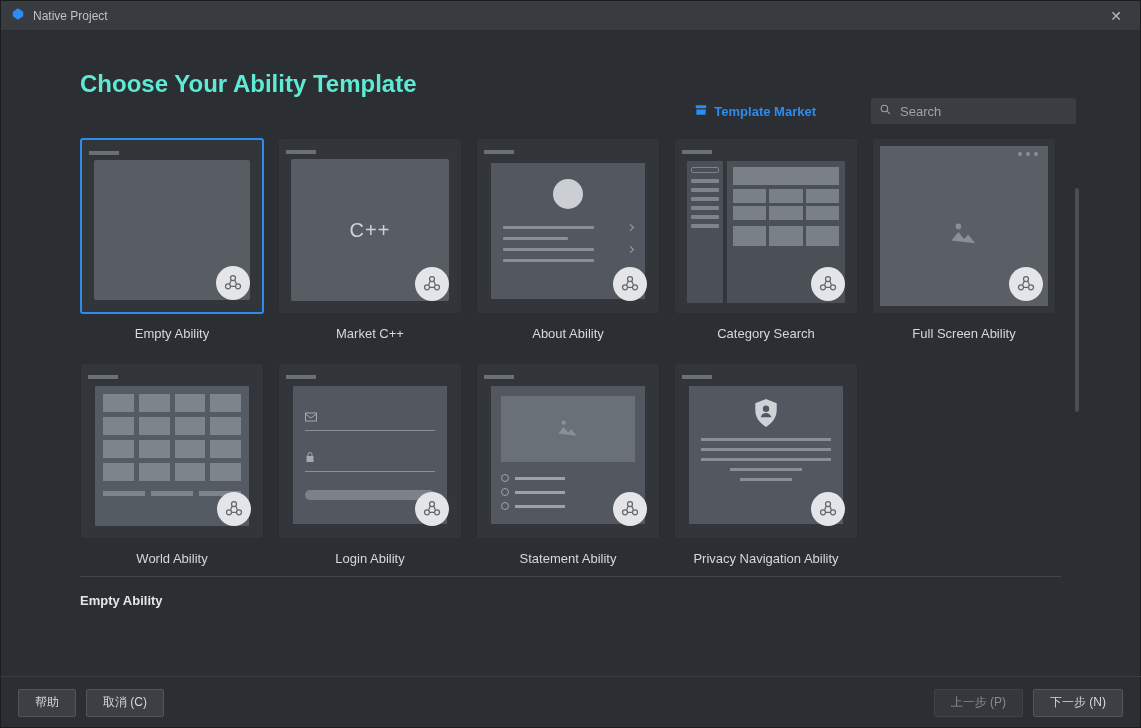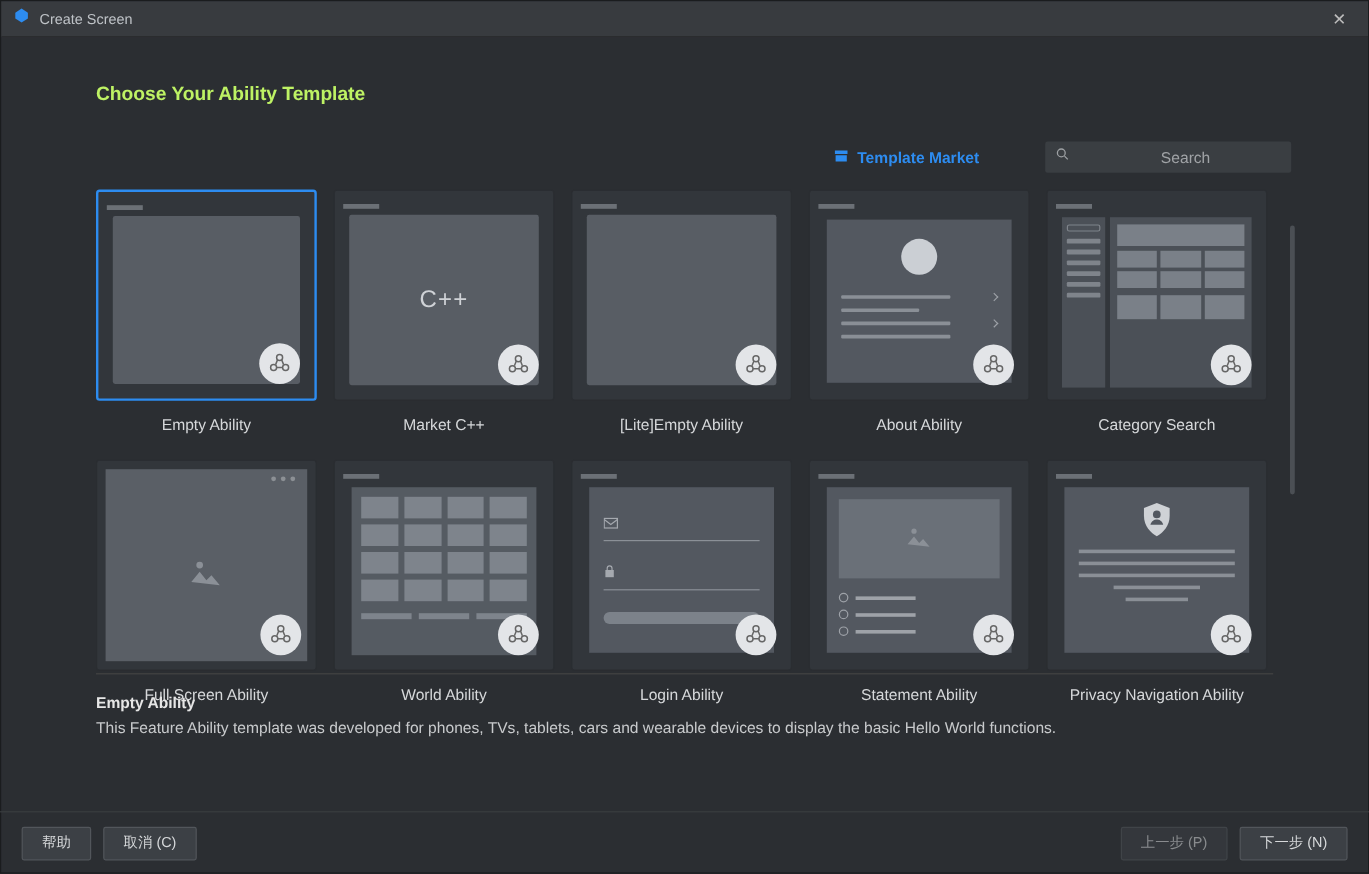--- a/index.html
+++ b/index.html
@@ -23,34 +23,34 @@
 }
 .titlebar-left { display: flex; align-items: center; gap: 8px; }
 .titlebar-title { font-size: 12px; color: #bfc3c7; }
 .close-btn { color: #bbb; font-size: 14px; cursor: pointer; padding: 4px 8px; }
 .content {
   position: absolute;
   top: 30px; left: 0; right: 0; bottom: 52px;
   padding: 40px 60px 10px 80px;
   overflow: hidden;
 }
-.heading { font-size: 16px; font-weight: 600; color: #bef264; margin-bottom: 30px; }
+.heading { font-size: 24px; font-weight: 600; color: #5eead4; }
 .market-row {
   display: flex; justify-content: flex-end; align-items: center; gap: 55px;
   margin-bottom: 14px; margin-right: 5px;
 }
 .market-link { display: flex; align-items: center; gap: 6px; color: #2d8cf0; font-weight: 600; font-size: 13px; cursor: pointer; }
 .search-box {
   display: flex; align-items: center; gap: 8px;
   background: #3a3e42; width: 205px; height: 26px;
   border-radius: 2px; padding: 0 8px;
 }
 .search-input {
   flex: 1; background: transparent; border: none; outline: none;
-  color: #7dd3fc; font-size: 13px; text-align: center;
+  color: #7dd3fc; font-size: 13px;
 }
 .search-input::placeholder { color: #a0a3a6; }
 .templates-wrap { position: relative; height: 435px; }
 .templates {
   display: grid;
   grid-template-columns: repeat(5, 184px);
   gap: 22px 14px;
   justify-content: start;
 }
 .tpl { display: flex; flex-direction: column; align-items: center; cursor: pointer; }
@@ -135,21 +135,21 @@
 </head>
 <body>
 
 <div class="titlebar">
   <div class="titlebar-left">
     <span>
       <svg width="14" height="14" viewBox="0 0 24 24">
           <path fill="#2d8cf0" d="M12 2 3 8v8l9 6 9-6V8z"></path>
         </svg>
     </span>
-    <span class="titlebar-title">Create Screen</span>
+    <span class="titlebar-title">Native Project</span>
   </div>
   <span class="close-btn">✕</span>
 </div>
 
 <div class="content">
   <div class="heading">Choose Your Ability Template</div>
 
   <div class="market-row">
     <div class="market-link">
       <span>
@@ -204,37 +204,20 @@
                 <circle cx="12" cy="6" r="3" fill="none" stroke="#666" stroke-width="1.5"></circle>
                 <circle cx="6" cy="16" r="3" fill="none" stroke="#666" stroke-width="1.5"></circle>
                 <circle cx="18" cy="16" r="3" fill="none" stroke="#666" stroke-width="1.5"></circle>
                 <path d="M10 8l-2 5M14 8l2 5M9 16h6" stroke="#666" stroke-width="1.5" fill="none"></path>
               </svg>
             </div>
         </div>
         <div class="tpl-label">Market C++</div>
       </div>
 
-      <div class="tpl">
-        <div class="thumb">
-          <div class="header">
-              <div class="bar-sm"></div>
-            </div>
-          <div class="phone-body"></div>
-          <div class="badge">
-              <svg width="20" height="20" viewBox="0 0 24 24">
-                <circle cx="12" cy="6" r="3" fill="none" stroke="#666" stroke-width="1.5"></circle>
-                <circle cx="6" cy="16" r="3" fill="none" stroke="#666" stroke-width="1.5"></circle>
-                <circle cx="18" cy="16" r="3" fill="none" stroke="#666" stroke-width="1.5"></circle>
-                <path d="M10 8l-2 5M14 8l2 5M9 16h6" stroke="#666" stroke-width="1.5" fill="none"></path>
-              </svg>
-            </div>
-        </div>
-        <div class="tpl-label">[Lite]Empty Ability</div>
-      </div>
 
       <div class="tpl">
         <div class="thumb">
           <div class="header">
               <div class="bar-sm"></div>
             </div>
           <div class="about-content">
               <div class="inner">
             <div class="circle-lg"></div>
             <div class="row-arrow">
@@ -473,21 +456,20 @@
         <div class="tpl-label">Privacy Navigation Ability</div>
       </div>
 
     </div>
   </div>
 
   <div class="scroll-track"></div>
 
   <div class="desc-section">
     <div class="desc-title">Empty Ability</div>
-    <div class="desc-text">This Feature Ability template was developed for phones, TVs, tablets, cars and wearable devices to display the basic Hello World functions.</div>
   </div>
 </div>
 
 <div class="footer">
   <button class="btn">帮助</button>
   <button class="btn">取消 (C)</button>
   <div class="spacer"></div>
   <button class="btn" disabled="">上一步 (P)</button>
   <button class="btn">下一步 (N)</button>
 </div>

